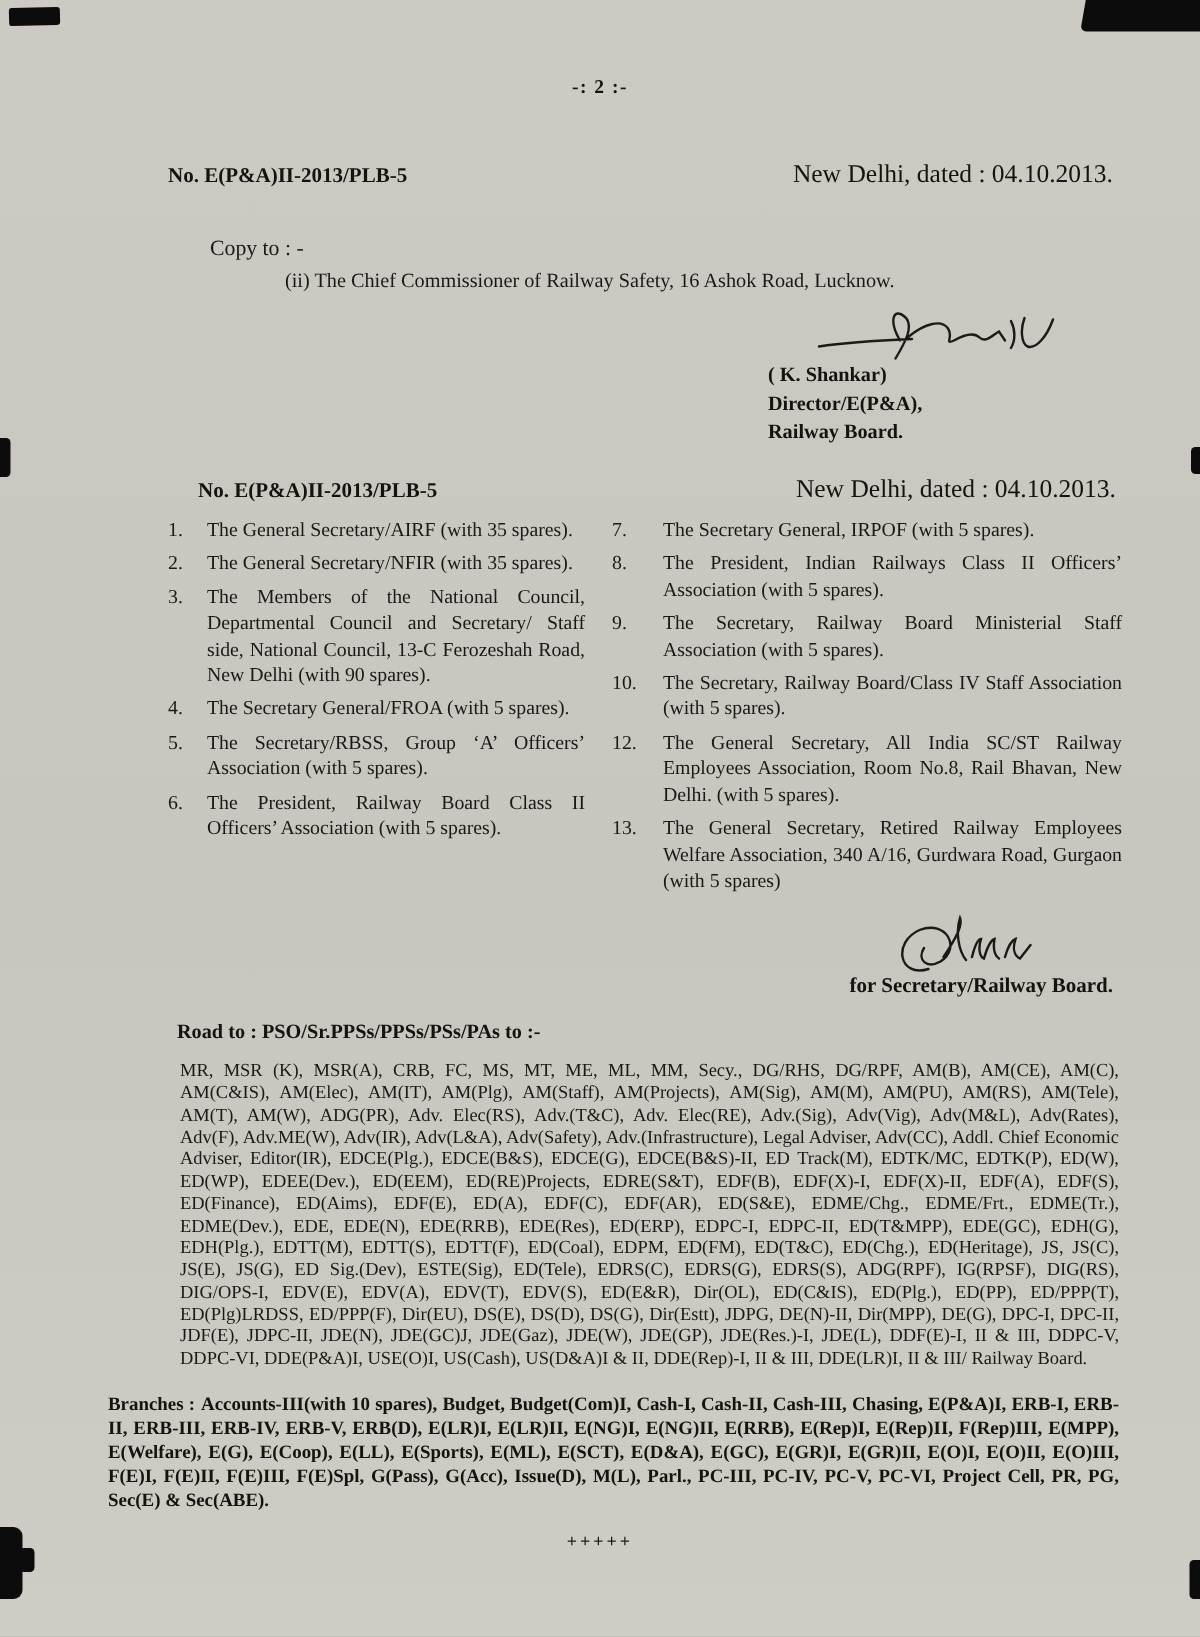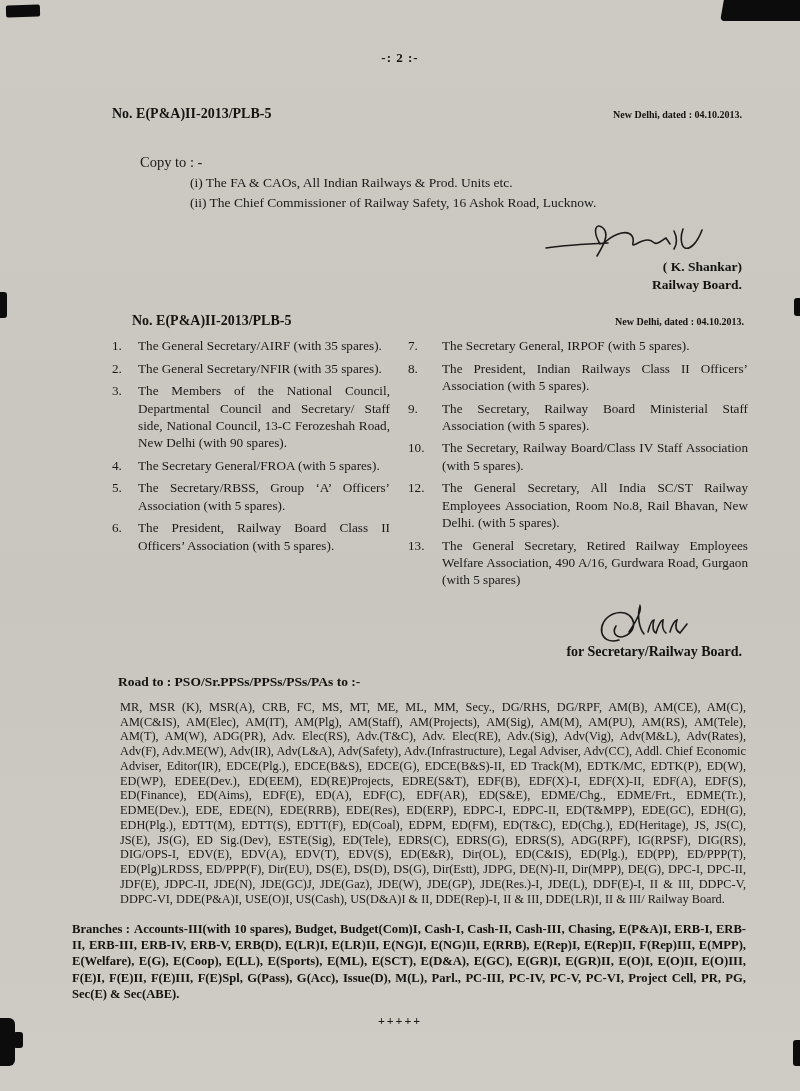--- a/index.html
+++ b/index.html
@@ -26,27 +26,27 @@
   }
   .hdr-row {
     display: flex; justify-content: space-between; align-items: baseline;
     margin: 40px 58px 0 112px;
   }
   .hdr-row2 {
     display: flex; justify-content: space-between; align-items: baseline;
     margin: 18px 56px 0 132px;
   }
   .ref { font-weight: bold; font-size: 14px; color: #14130f; }
-  .dateline { font-weight: bold; font-size: 10px; color: #14130f; }
+  .dateline { font-weight: normal; font-size: 17px; color: #14130f; }
   .copyto1 { margin: 32px 0 0 140px; font-size: 14.5px; }
   .copy-items { margin: 2px 0 0 190px; font-size: 13.5px; line-height: 1.5; }
   .copy-items div { margin: 0; }
   .sig-wrap1 {
     width: 230px; margin: 4px 58px 0 auto;
-    text-align: right;
+    text-align: left;
   }
   .sig-svg { display: block; margin: 0 auto -4px auto; }
   .names { font-weight: bold; font-size: 13.5px; line-height: 1.4; color: #14130f; }
   .copyto2 { margin: 8px 0 0 168px; font-weight: bold; font-size: 14px; color: #14130f; }
   .cols { display: flex; gap: 18px; margin: 8px 52px 0 112px; }
   .col-left { width: 278px; flex: none; }
   .col-right { flex: 1; }
   .li { display: flex; font-size: 13.2px; line-height: 1.32; margin-bottom: 5px; }
   .li .num { width: 26px; flex: none; }
   .col-right .li .num { width: 34px; }
@@ -97,30 +97,30 @@
   <div class="page-number">-: 2 :-</div>
 
   <div class="hdr-row">
     <span class="ref">No. E(P&amp;A)II-2013/PLB-5</span>
     <span class="dateline">New Delhi, dated : 04.10.2013.</span>
   </div>
 
   <div class="copyto1">Copy to : -</div>
 
   <div class="copy-items">
-    <div>(i) The FA &amp; CAOs, All Indian Railways &amp; Prod. Units etc.</div>
     <div>(ii) The Chief Commissioner of Railway Safety, 16 Ashok Road, Lucknow.</div>
   </div>
 
   <div class="sig-wrap1">
     <svg class="sig-svg" width="170" height="44" viewBox="0 0 170 44">
       <path class="ink" d="M4 30 C 24 27, 44 26, 66 25 M58 26 C 50 12, 54 4, 61 10 C 68 16, 61 28, 55 38 M63 24 C 75 14, 86 12, 90 18 C 94 24, 87 29, 94 26 C 101 22, 107 20, 111 24 C 115 28, 120 22, 124 20 L 128 26 M 132 13 C 135 19, 135 26, 132 31 M 141 11 C 138 19, 139 28, 143 30 C 149 32, 156 23, 160 12"></path>
     </svg>
     <div class="names">
       <div>( K. Shankar)</div>
+      <div>Director/E(P&amp;A),</div>
       <div>Railway Board.</div>
     </div>
   </div>
 
   <div class="hdr-row2">
     <span class="ref">No. E(P&amp;A)II-2013/PLB-5</span>
     <span class="dateline">New Delhi, dated : 04.10.2013.</span>
   </div>
 
 
@@ -167,21 +167,21 @@
       <div class="li">
         <span class="num">10.</span>
         <span class="txt">The Secretary, Railway Board/Class IV Staff Association (with 5 spares).</span>
       </div>
       <div class="li">
         <span class="num">12.</span>
         <span class="txt">The General Secretary, All India SC/ST Railway Employees Association, Room No.8, Rail Bhavan, New Delhi. (with 5 spares).</span>
       </div>
       <div class="li">
         <span class="num">13.</span>
-        <span class="txt">The General Secretary, Retired Railway Employees Welfare Association, 490 A/16, Gurdwara Road, Gurgaon (with 5 spares)</span>
+        <span class="txt">The General Secretary, Retired Railway Employees Welfare Association, 340 A/16, Gurdwara Road, Gurgaon (with 5 spares)</span>
       </div>
     </div>
   </div>
 
   <div class="sig-wrap2">
     <svg class="sig-svg" width="110" height="46" viewBox="0 0 110 46">
       <path class="ink" d="M30 38 C 10 44, 6 20, 24 12 C 42 5, 52 24, 38 33 C 29 38, 22 32, 27 24 M 40 30 C 48 18, 53 9, 51 4 C 48 13, 50 26, 55 32 M 59 30 C 61 22, 63 18, 65 18 C 63 24, 64 30, 67 31 C 69 24, 71 19, 74 18 C 73 24, 74 29, 77 31 M 81 30 C 83 23, 85 19, 88 18 C 86 24, 87 29, 91 31 L 98 22"></path>
     </svg>
   </div>
   <div class="signoff">for Secretary/Railway Board.</div>

